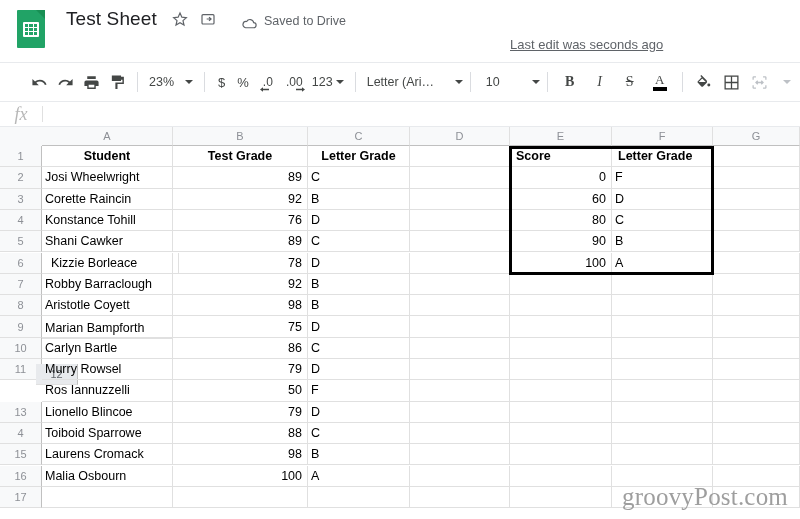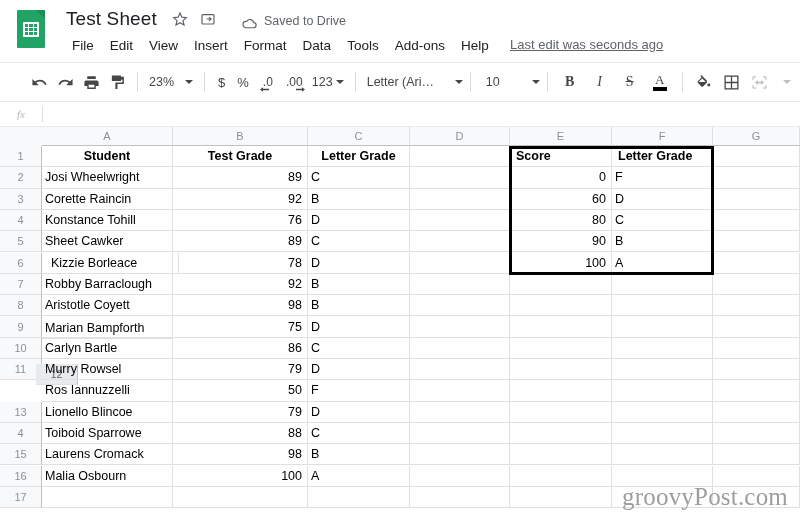--- a/index.html
+++ b/index.html
@@ -88,21 +88,21 @@
   .bold-b { font-weight:bold; font-size:14px; font-family:"Liberation Serif", serif; }
   .ital-i { font-style:italic; font-size:14px; font-family:"Liberation Serif", serif; }
 
   
   .fbar {
     position:absolute; left:0; top:101px; width:800px; height:26px;
     background:#fff; border-top:1px solid #e8eaed; border-bottom:1px solid #e8eaed;
     display:flex; align-items:center;
   }
   .fx-label {
-    width:42px; text-align:center; font-size:11px; color:#b7b7b7;
+    width:42px; text-align:center; font-size:18px; color:#b7b7b7;
     font-family:"Liberation Serif", serif; font-style:italic;
   }
   .fx-div { width:1px; height:16px; background:#e0e0e0; }
   .fx-input { flex:1; height:100%; font-size:12px; color:#202124; padding-left:8px; display:flex; align-items:center; }
 
   
   .grid-wrap { position:absolute; left:0; top:127px; width:800px; height:392px; background:#fff; overflow:hidden; }
   .colhead-row { position:absolute; left:0; top:0; height:19px; width:800px; background:#f8f9fa; }
   .colhead {
     position:absolute; top:0; height:19px; background:#f8f9fa;
@@ -182,31 +182,20 @@
       </span>
     </div>
 
     <span class="cloud-ic">
       <svg width="17" height="17" viewBox="0 0 24 24" fill="none" stroke="#5f6368" stroke-width="1.7">
         <path d="M6.5 18h11a3.6 3.6 0 0 0 .4-7.2A5.3 5.3 0 0 0 8 9.2 3.9 3.9 0 0 0 6.5 18z"></path>
       </svg>
     </span>
     <div class="saved-text">Saved to Drive</div>
 
-    <div class="menubar">
-      <div class="menu-item">File</div>
-      <div class="menu-item">Edit</div>
-      <div class="menu-item">View</div>
-      <div class="menu-item">Insert</div>
-      <div class="menu-item">Format</div>
-      <div class="menu-item">Data</div>
-      <div class="menu-item">Tools</div>
-      <div class="menu-item">Add-ons</div>
-      <div class="menu-item">Help</div>
-    </div>
 
     <div class="last-edit">Last edit was seconds ago</div>
   </div>
 
   <div class="toolbar">
 
     <div class="tb-btn">
       <svg width="17" height="17" viewBox="0 0 24 24" fill="#444746">
         <path d="M12.5 8c-2.6 0-5 1-6.8 2.6L2 7v9h9l-3.6-3.6A7.3 7.3 0 0 1 12.5 10.5c3.3 0 6.1 2.1 7.1 5l2.4-.8C20.6 10.9 16.9 8 12.5 8z"></path>
       </svg>
@@ -465,21 +454,21 @@
         <div class="cell hdr" style="left: 308px; width: 102px; top: 19px;">Letter Grade</div>
         <div class="cell " style="left: 42px; width: 131px; top: 40.3px;">Josi Wheelwright</div>
         <div class="cell num" style="left: 173px; width: 135px; top: 40.3px;">89</div>
         <div class="cell " style="left: 308px; width: 102px; top: 40.3px;">C</div>
         <div class="cell " style="left: 42px; width: 131px; top: 61.6px;">Corette Raincin</div>
         <div class="cell num" style="left: 173px; width: 135px; top: 61.6px;">92</div>
         <div class="cell " style="left: 308px; width: 102px; top: 61.6px;">B</div>
         <div class="cell " style="left: 42px; width: 131px; top: 82.9px;">Konstance Tohill</div>
         <div class="cell num" style="left: 173px; width: 135px; top: 82.9px;">76</div>
         <div class="cell " style="left: 308px; width: 102px; top: 82.9px;">D</div>
-        <div class="cell " style="left: 42px; width: 131px; top: 104.2px;">Sheet Cawker</div>
+        <div class="cell " style="left: 42px; width: 131px; top: 104.2px;">Shani Cawker</div>
         <div class="cell num" style="left: 173px; width: 135px; top: 104.2px;">89</div>
         <div class="cell " style="left: 308px; width: 102px; top: 104.2px;">C</div>
         <div class="cell " style="left: 48px; width: 131px; top: 125.5px;">Kizzie Borleace</div>
         <div class="cell num" style="left: 173px; width: 135px; top: 125.5px;">78</div>
         <div class="cell " style="left: 308px; width: 102px; top: 125.5px;">D</div>
         <div class="cell " style="left: 42px; width: 131px; top: 146.8px;">Robby Barraclough</div>
         <div class="cell num" style="left: 173px; width: 135px; top: 146.8px;">92</div>
         <div class="cell " style="left: 308px; width: 102px; top: 146.8px;">B</div>
         <div class="cell " style="left: 42px; width: 131px; top: 168.1px;">Aristotle Coyett</div>
         <div class="cell num" style="left: 173px; width: 135px; top: 168.1px;">98</div>

